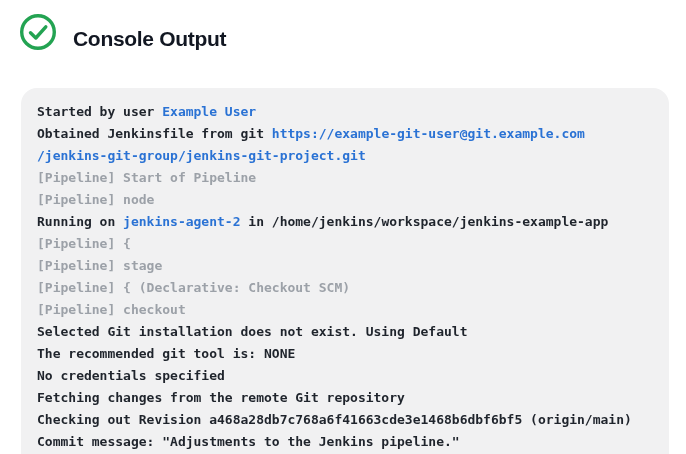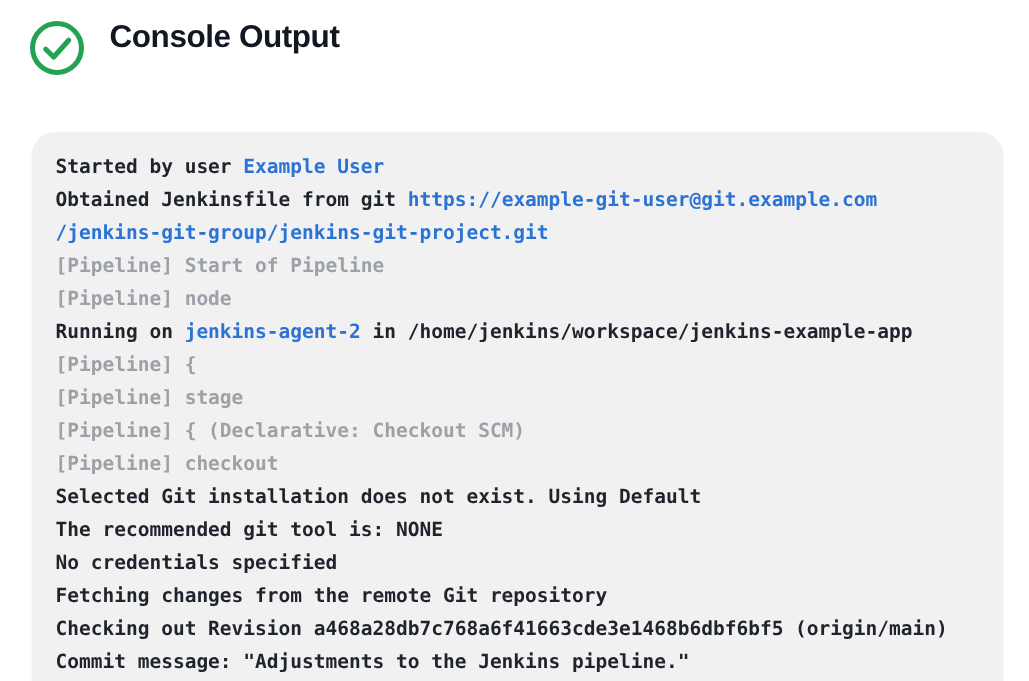--- a/index.html
+++ b/index.html
@@ -16,21 +16,21 @@
     width: 686px; height: 454px;
     background: #ffffff;
     overflow: hidden;
     font-family: "Liberation Sans", sans-serif;
     position: relative;
   }
   .header {
     position: absolute;
     left: 19px; top: 13px;
     display: flex;
-    align-items: flex-start;
+    align-items: flex-end;
     gap: 16px;
   }
   .status-icon { width: 38px; height: 38px; flex: 0 0 auto; }
   .status-icon svg { width: 38px; height: 38px; display: block; }
   .page-title {
     margin: 0;
     font-size: 21px;
     font-weight: 800;
     letter-spacing: -0.3px;
     color: var(--title-color);

